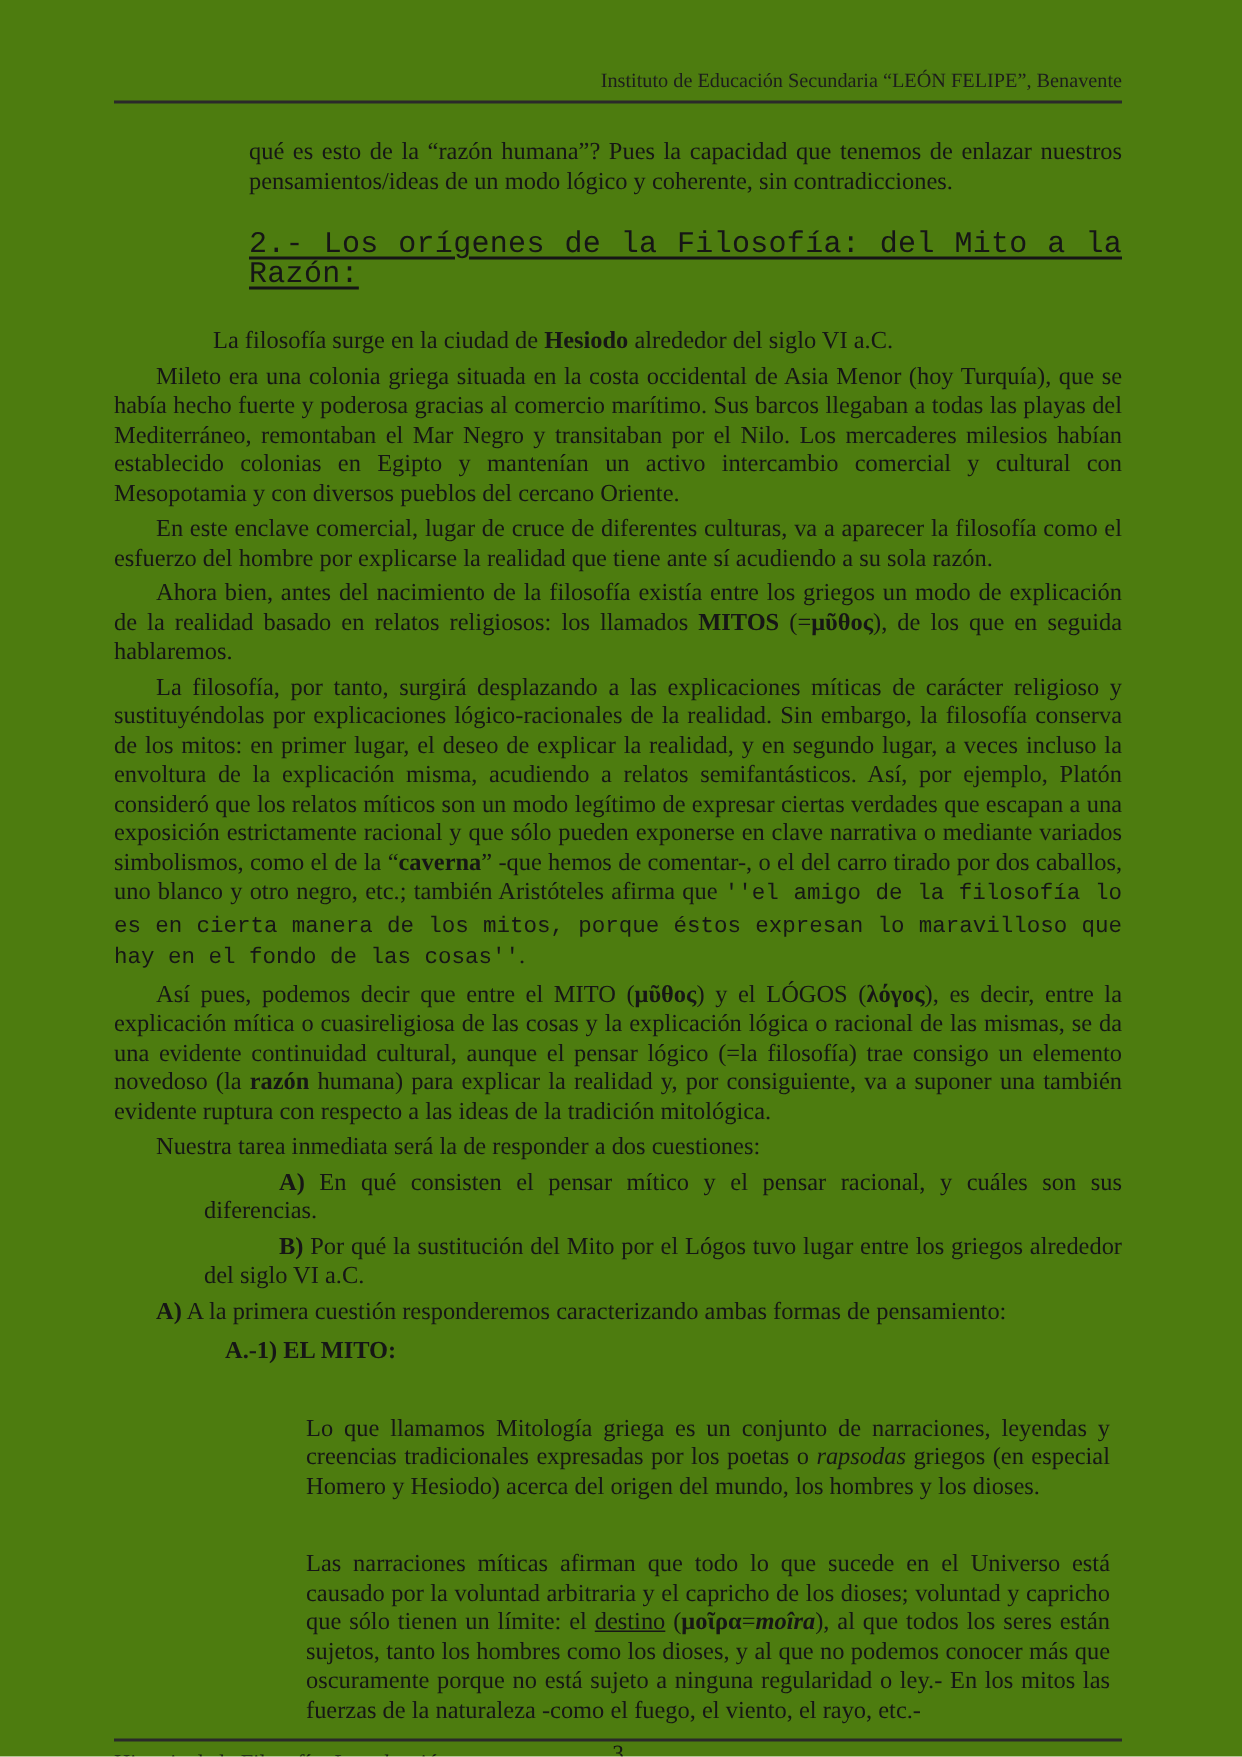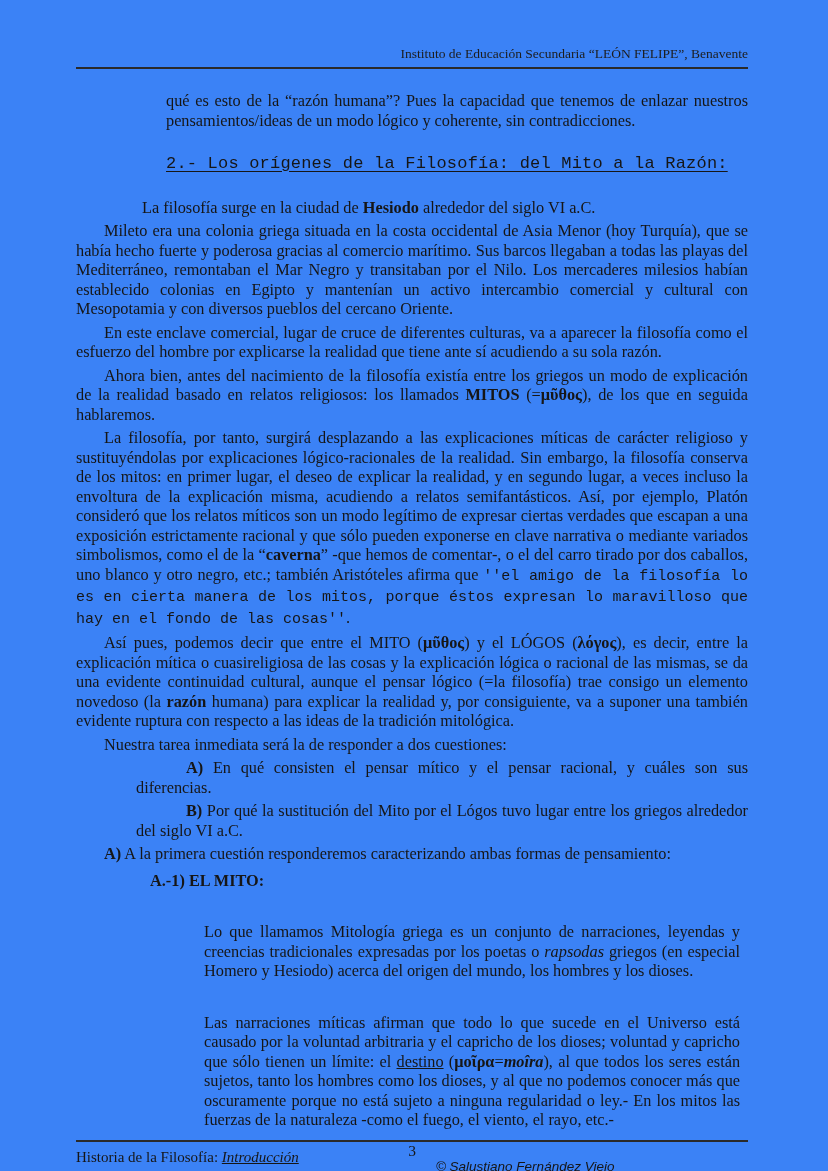--- a/index.html
+++ b/index.html
@@ -1,21 +1,21 @@
 <!DOCTYPE html>
 <html lang="es"><head>
 <meta charset="utf-8">
 <style>
   html, body { margin: 0; padding: 0; background: #ffffff; }
 
   .page {
     width: 828px;
     height: 1171px;
     box-sizing: border-box;
-    background: #3b82f6;
+    background: #4d7c0f;
     color: #161616;
     font-family: "Liberation Serif", serif;
     padding: 46px 80px 0 76px;
     overflow: hidden;
     position: relative;
   }
 
   
   .header-text {
     text-align: right;
@@ -35,21 +35,21 @@
     line-height: 19.5px;
     text-align: justify;
   }
   .doc-body p { margin: 0 0 4px 0; text-align: justify; }
 
   p.intro { margin: 22px 0 0 90px; text-indent: 0; }
 
   .section-heading {
     margin: 24px 0 24px 90px;
     font-family: "Liberation Mono", monospace;
-    font-size: 17px;
+    font-size: 20px;
     font-weight: normal;
     letter-spacing: 0.2px;
   }
   .section-heading .u-full { text-decoration: underline; text-underline-offset: 3px; }
 
   p.body       { text-indent: 28px; }
   p.body-first { text-indent: 66px; }
   p.item       { margin-left: 60px; text-indent: 50px; }
   p.nested     { margin-left: 128px; margin-right: 8px; text-indent: 0; margin-bottom: 5px; margin-top: 32px; }
   p.subheading { margin-left: 74px; text-indent: 0; font-weight: bold; margin-top: 7px; margin-bottom: 7px; }

